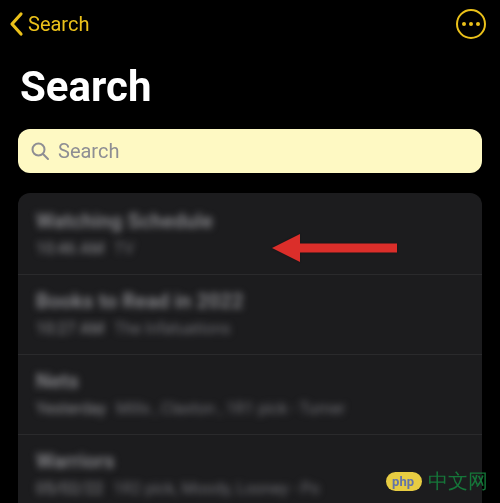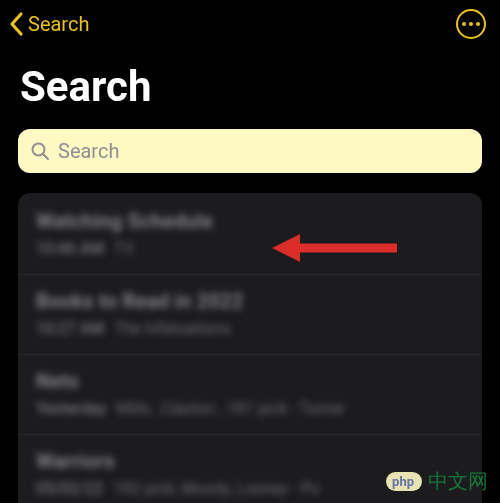--- a/index.html
+++ b/index.html
@@ -112,21 +112,21 @@
     .watermark {
       position: absolute;
       bottom: 8px;
       right: 12px;
       display: flex;
       align-items: center;
       gap: 6px;
       opacity: 0.9;
     }
     .watermark-badge {
-      background: #fef9c3;
+      background: #fde047;
       border-radius: 12px;
       padding: 2px 8px 2px 6px;
       display: flex;
       align-items: center;
       gap: 2px;
       font-size: 12px;
       color: #555;
     }
     .watermark-badge .php { color: #6c7eb7; font-weight: 700; font-size: 13px; }
     .watermark-text {

